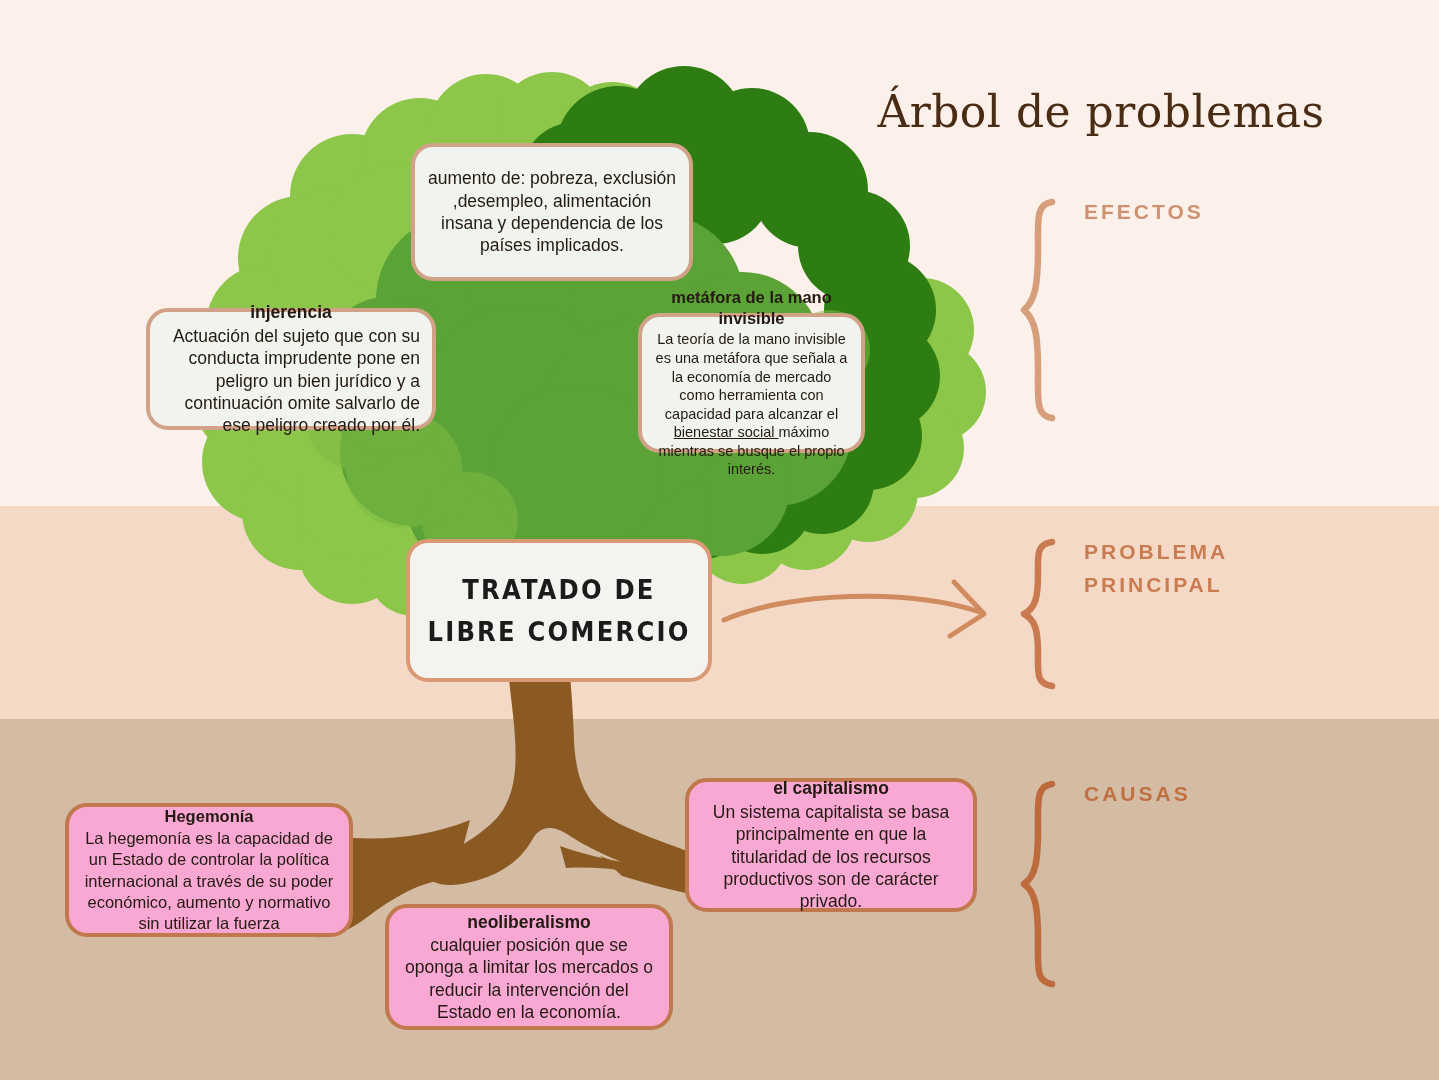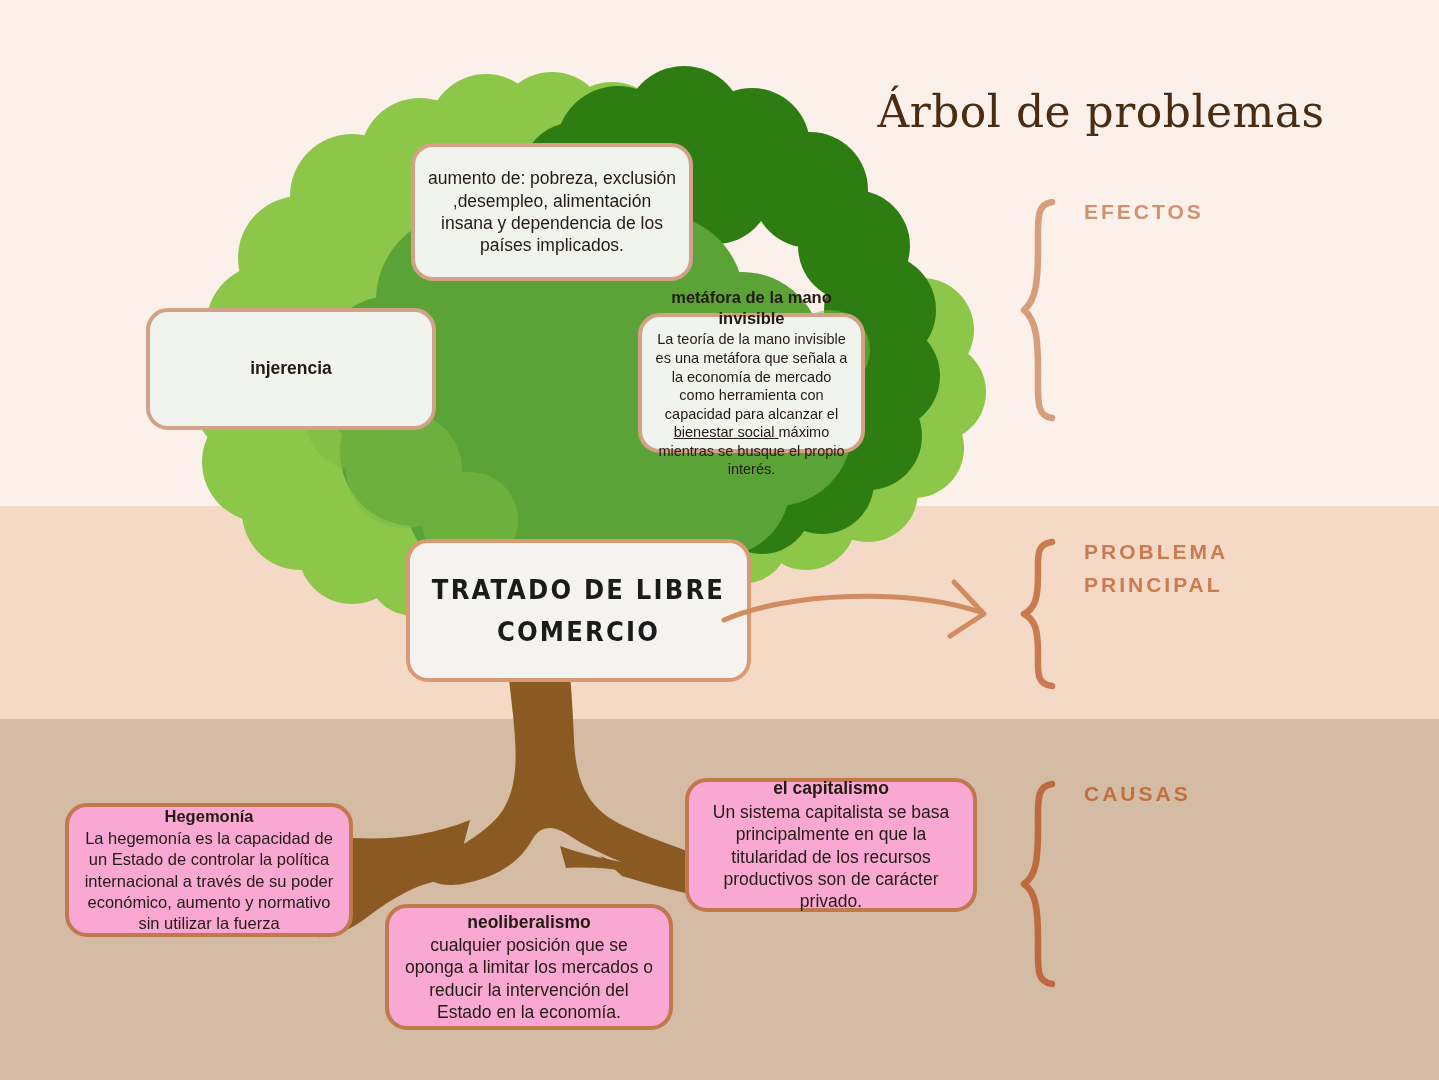--- a/index.html
+++ b/index.html
@@ -96,21 +96,21 @@
     left: 146px; top: 308px; width: 290px; height: 122px;
     font-size: 17.5px;
     text-align: right;
   }
   #card-metafora {
     left: 638px; top: 313px; width: 227px; height: 140px;
     font-size: 14.5px;
   }
   #card-metafora .ttl { font-size: 16.5px; }
   #card-principal {
-    left: 406px; top: 539px; width: 345px; height: 143px;
+    left: 406px; top: 539px; width: 306px; height: 143px;
     font-family: "DejaVu Sans Condensed", "Liberation Sans Narrow", "Liberation Sans", sans-serif;
     font-size: 27px;
     font-weight: bold;
     letter-spacing: 2.2px;
     line-height: 1.55;
     color: #1b1b1b;
   }
   #card-hegemonia {
     left: 49px; top: 803px; width: 288px; height: 134px;
     font-size: 16.5px;
@@ -293,20 +293,21 @@
   </svg>
 
   <div class="title">Árbol de problemas</div>
 
   <div class="card effect" id="card-aumento">
     <span class="body">aumento de: pobreza, exclusión ,desempleo, alimentación insana y dependencia de los países implicados.</span>
   </div>
 
   <div class="card effect" id="card-injerencia">
     <span class="ttl">injerencia</span>
+    <span class="body">Actuación del sujeto que con su conducta imprudente  pone en peligro un bien jurídico y a continuación omite salvarlo de ese peligro creado por él.</span>
   </div>
 
   <div class="card effect" id="card-metafora">
     <span class="ttl">metáfora de la mano invisible</span>
     <span class="body"><span>La teoría de la mano invisible es una metáfora que señala a la economía de mercado como herramienta con capacidad para alcanzar el </span><span class="u">bienestar social </span><span>máximo mientras se busque el propio interés.</span></span>
   </div>
 
   <div class="card main" id="card-principal">
     <span class="body">TRATADO DE LIBRE COMERCIO</span>
   </div>

